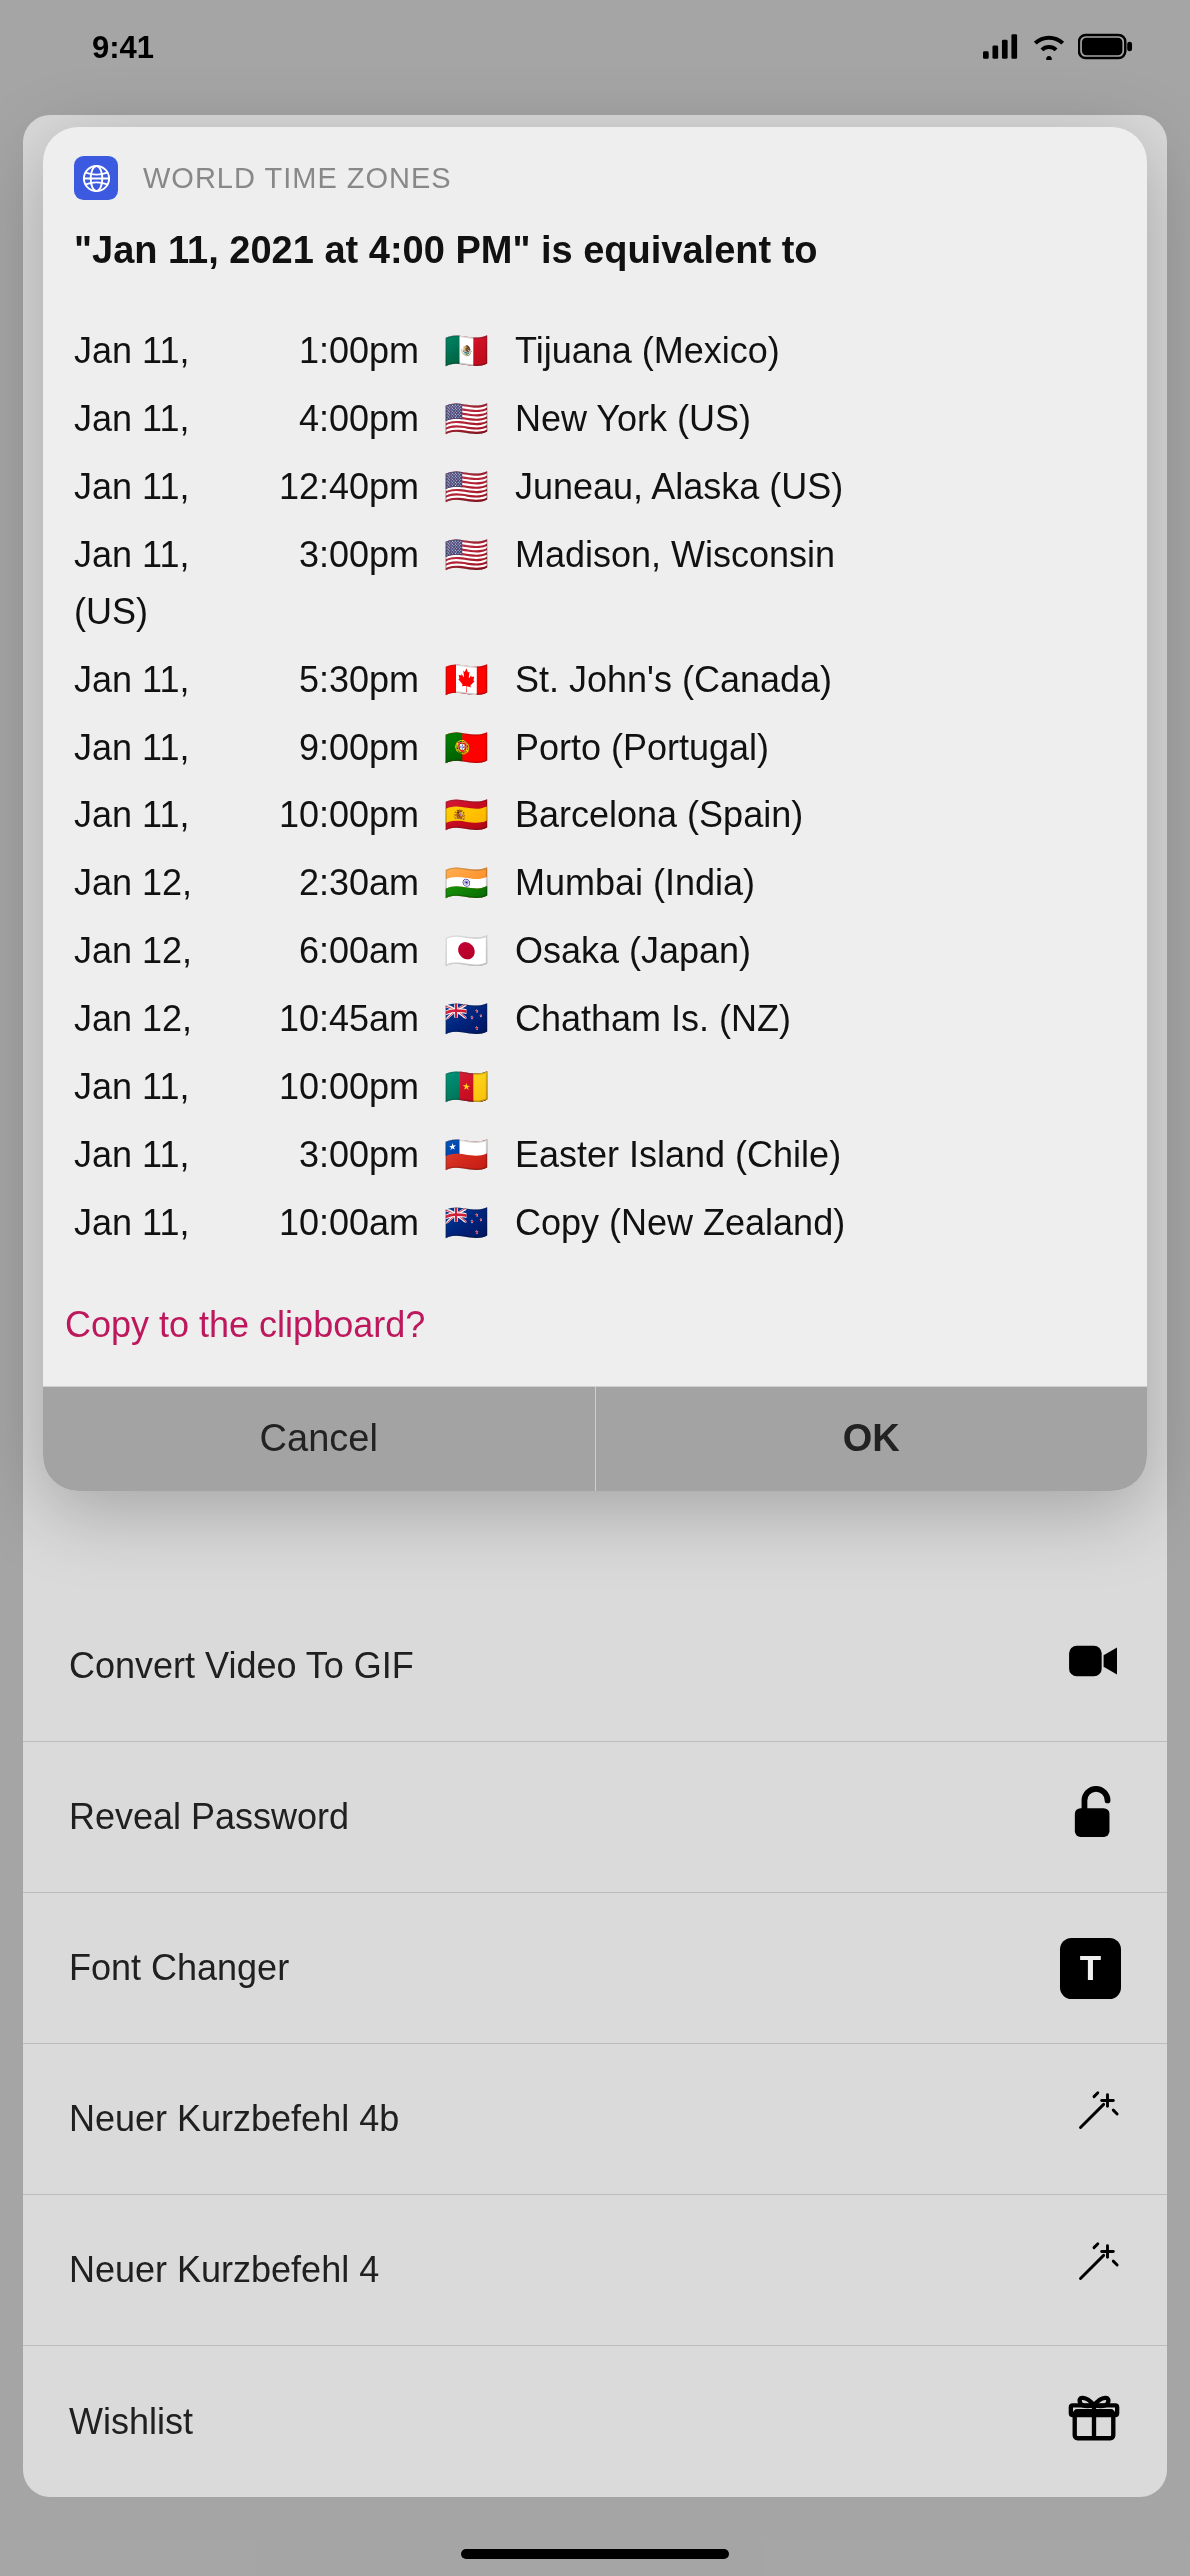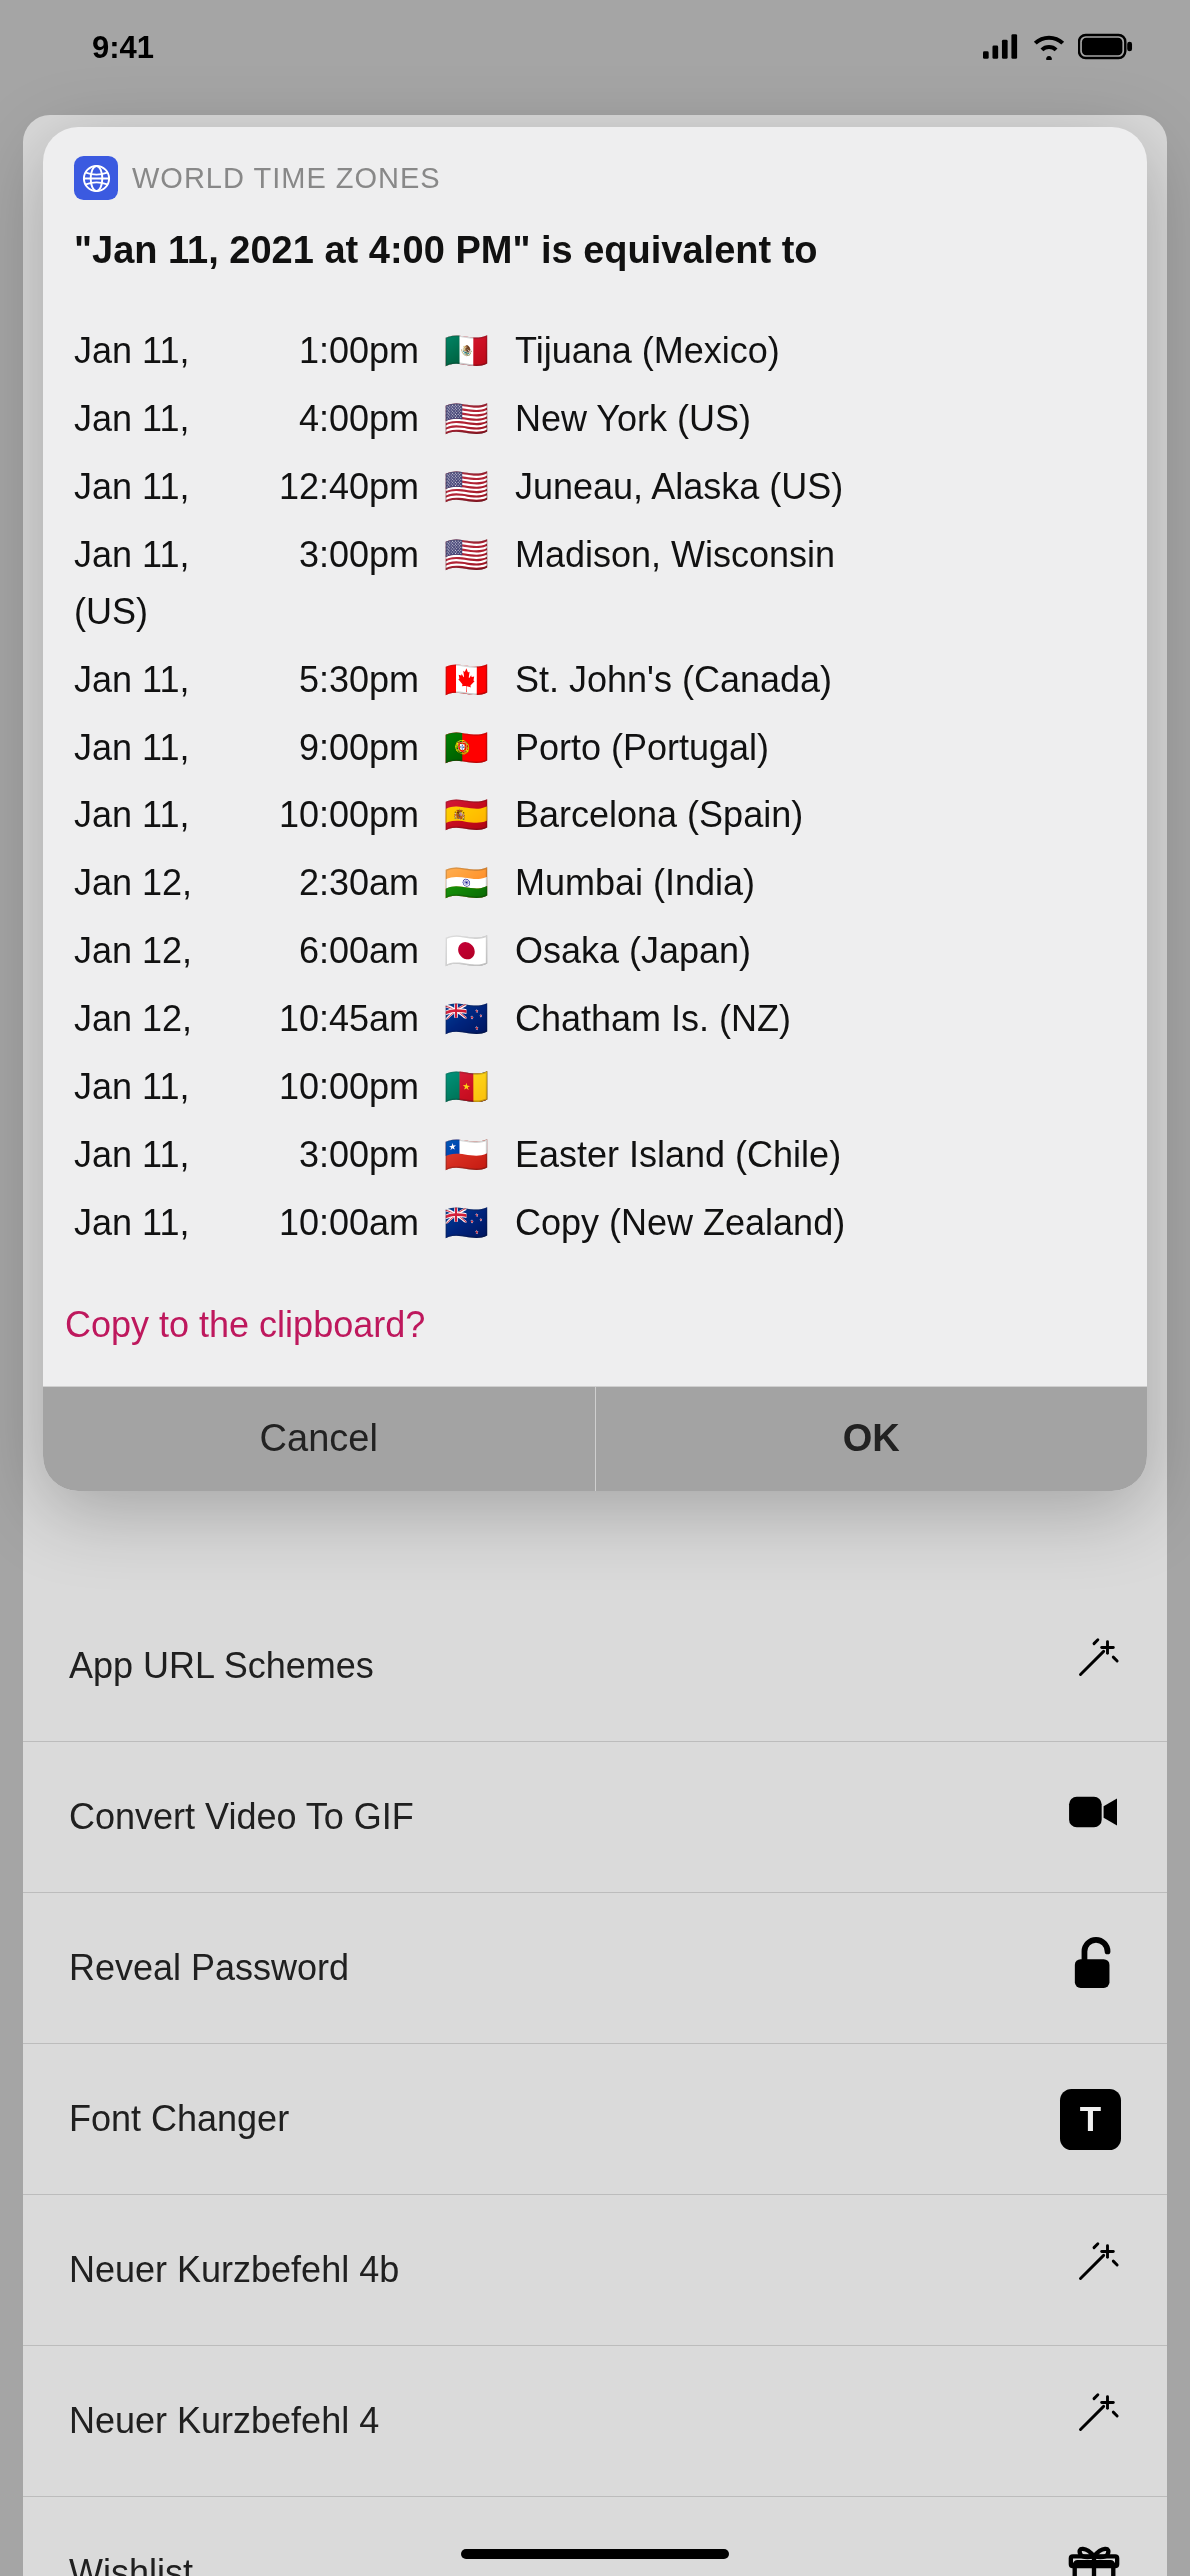--- a/index.html
+++ b/index.html
@@ -96,21 +96,21 @@
       right: 43px;
       background: #eeeeef;
       border-radius: 35px;
       overflow: hidden;
       z-index: 10;
       box-shadow: 0 19px 77px rgba(0,0,0,0.25);
     }
     .alert-header {
       display: flex;
       align-items: center;
-      gap: 14px;
+      gap: 25px;
       padding: 29px 31px 15.3px 31px;
     }
     .app-icon {
       width: 44px;
       height: 44px;
       background: #3b5ae0;
       border-radius: 9.6px;
       display: flex;
       align-items: center;
       justify-content: center;
@@ -210,30 +210,20 @@
         </svg>
     </span>
   </div>
 </div>
 
 <div class="bg-list">
   <div class="bg-card">
     <div class="bg-spacer"></div>
     <div id="bg-rows">
         <div class="bg-row">
-          <span>App URL Schemes</span>
-          <span class="bg-icon"><svg width="54" height="54" viewBox="0 0 56 56" fill="none" stroke="#000" stroke-width="3" stroke-linecap="round">
-              <line x1="14" y1="42" x2="38" y2="18"></line>
-              <line x1="42" y1="8" x2="42" y2="20"></line>
-              <line x1="36" y1="14" x2="48" y2="14"></line>
-              <line x1="48" y1="24" x2="52" y2="28"></line>
-              <line x1="32" y1="6" x2="28" y2="10"></line>
-            </svg></span>
-        </div>
-        <div class="bg-row">
           <span>Convert Video To GIF</span>
           <span class="bg-icon"><svg width="54" height="46" viewBox="0 0 56 48">
               <rect x="2" y="8" width="34" height="32" rx="8" fill="#000"></rect>
               <path d="M38 18 L52 10 V38 L38 30 Z" fill="#000"></path>
             </svg></span>
         </div>
         <div class="bg-row">
           <span>Reveal Password</span>
           <span class="bg-icon"><svg width="50" height="54" viewBox="0 0 52 56">
               <rect x="4" y="24" width="36" height="30" rx="6" fill="#000"></rect>

